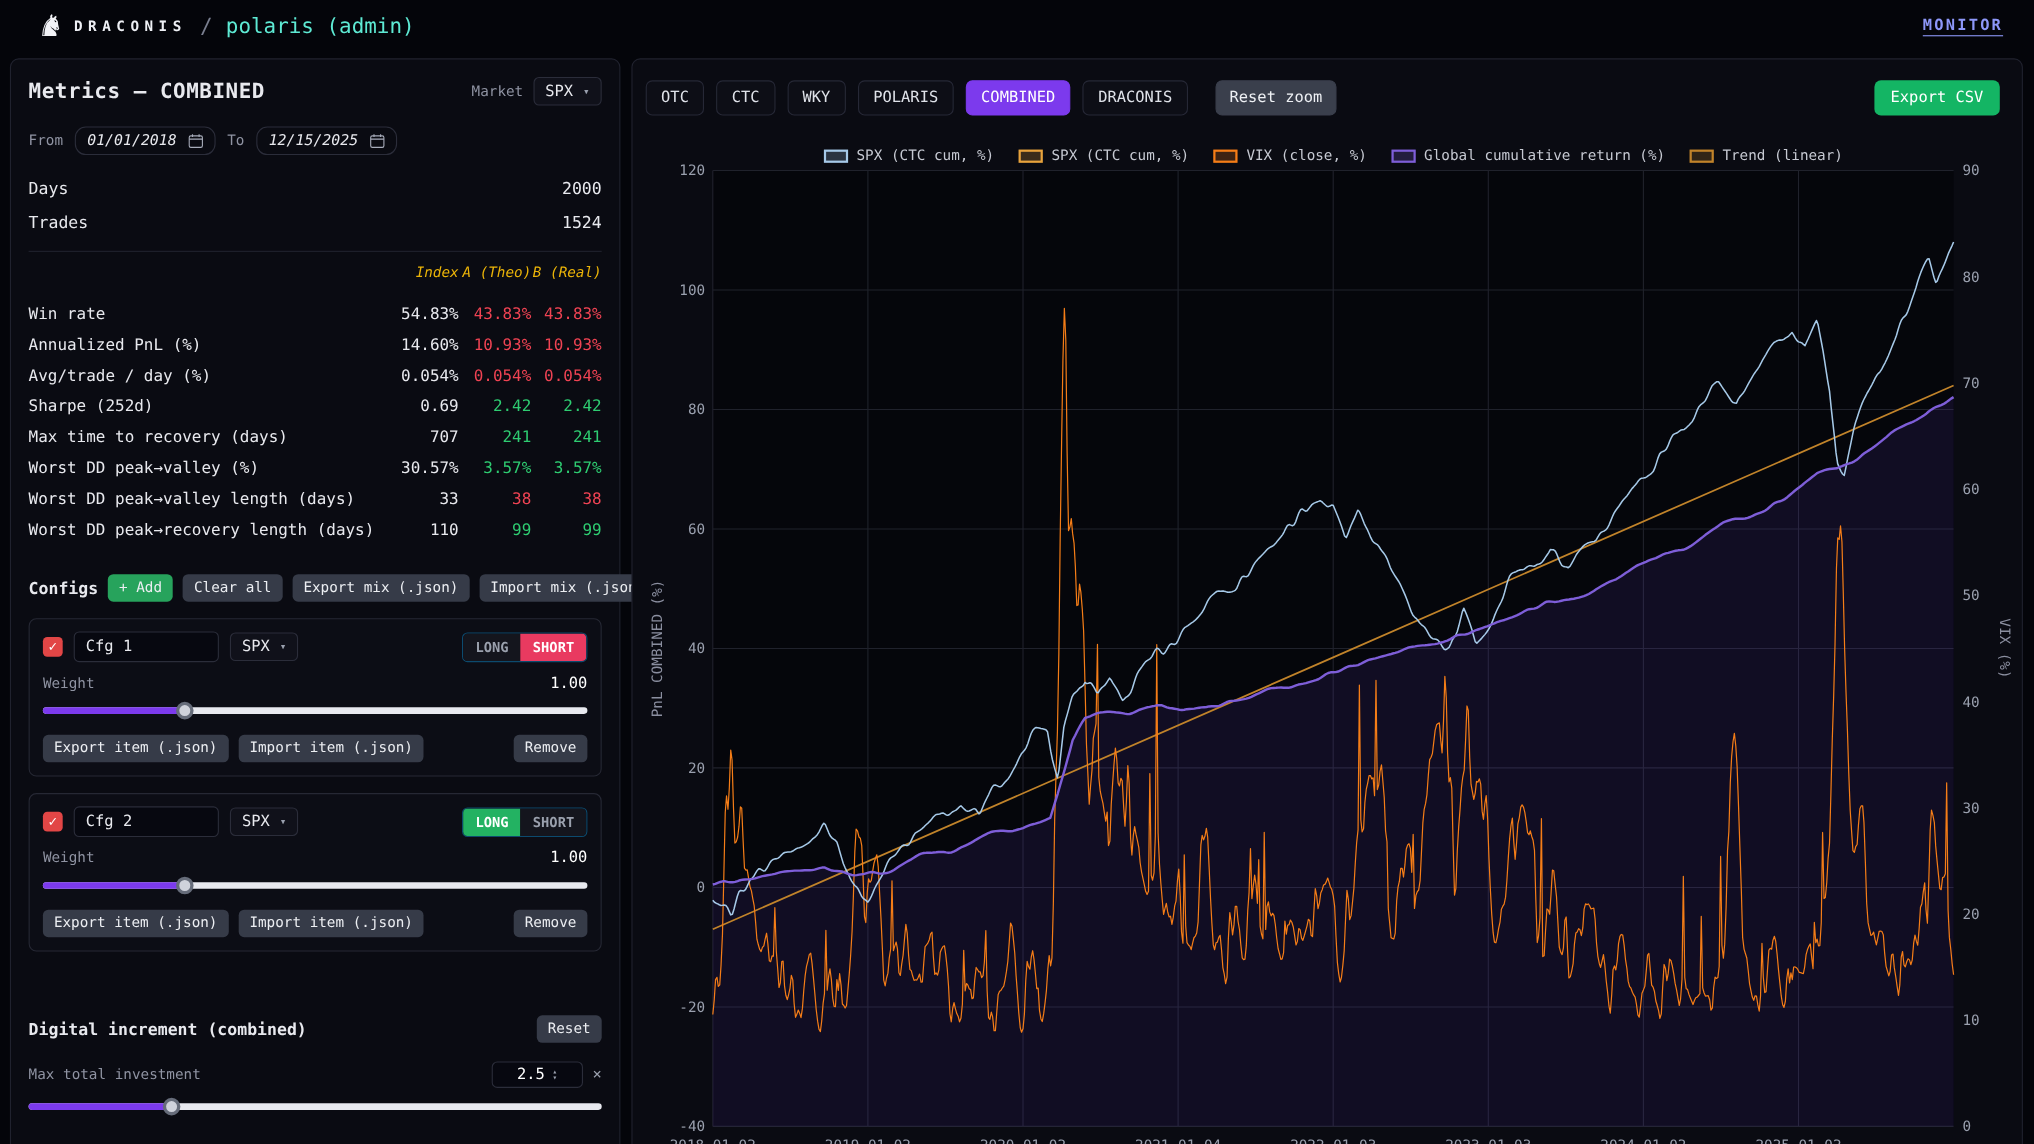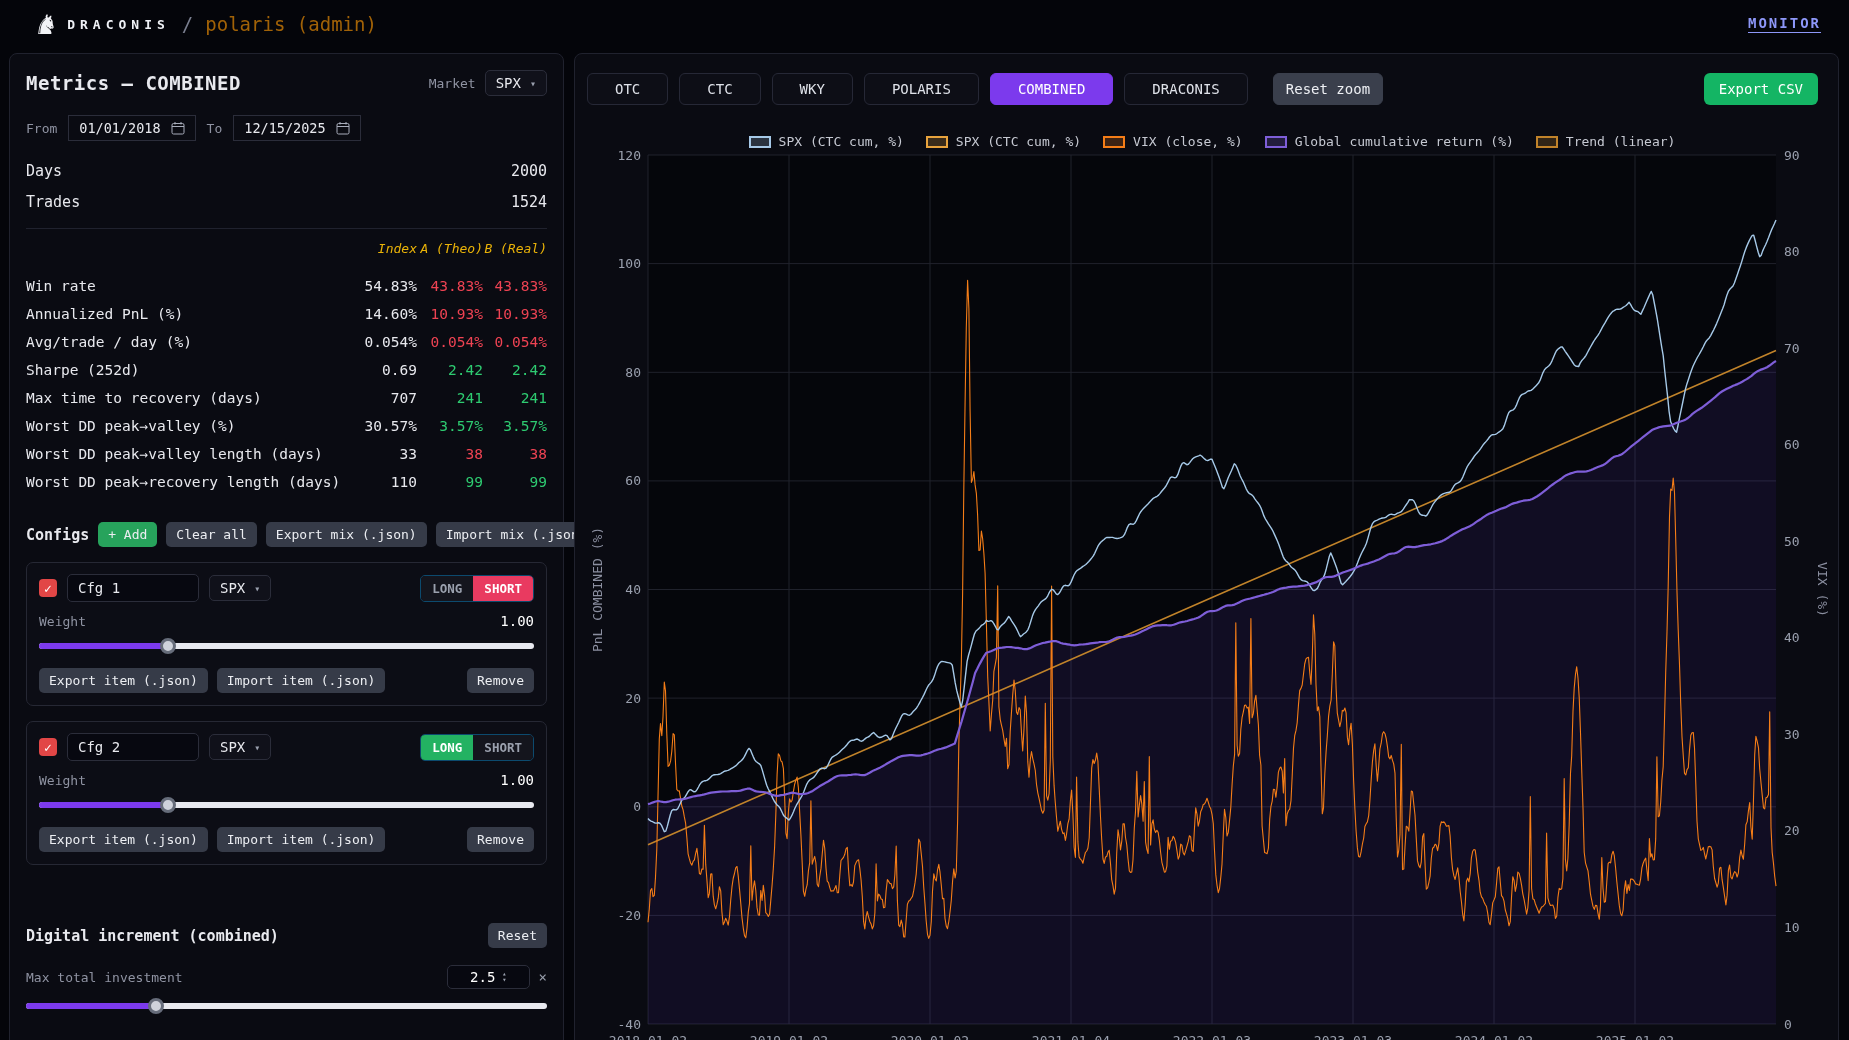--- a/index.html
+++ b/index.html
@@ -10,21 +10,21 @@
     font-family:"DejaVu Sans Mono", monospace;
   }
   
   header { position:absolute; top:0; left:0; right:0; height:48px;
     display:flex; align-items:center; padding:0 28px 0 34px; }
   .brand { display:flex; align-items:center; gap:9px; }
   .brand-icon { font-family:"DejaVu Sans", sans-serif; font-size:27px; line-height:1;
     transform:scaleX(-1); color:#f2f3f7; }
   .brand-name { font-size:13px; font-weight:bold; letter-spacing:5px; color:#eef0f5; }
   .hdr-sep { margin:0 12px; color:#7a7f90; font-size:19px; }
-  .app-name { color:#a16207; font-size:19px; }
+  .app-name { color:#5eead4; font-size:19px; }
   .monitor { margin-left:auto; color:#8d97f8; font-size:14px; font-weight:bold;
     letter-spacing:2px; text-decoration:none; border-bottom:1.5px solid #8d97f8;
     padding-bottom:1px; cursor:pointer; }
 
   
   .panel { position:absolute; top:53px; background:#0a0b12;
     border:1px solid #20222e; border-radius:8px; }
   .panel.left  { left:9px;  width:555px;  height:1080px; padding:16px 16px; }
   .panel.right { left:574px; width:1265px; height:1080px; }
 
@@ -33,21 +33,21 @@
   .panel-head h2 { margin:0; font-size:19px; font-weight:bold; letter-spacing:0.5px; }
   .market { display:flex; align-items:center; gap:9px; }
   .mini-label { color:#8f93a2; font-size:13px; }
   .select { display:flex; align-items:center; gap:9px; background:#10111a;
     border:1px solid #2b2d3a; border-radius:5px; padding:4px 10px; font-size:14px;
     color:#e8e9ee; cursor:pointer; }
   .chev { font-size:10px; color:#9aa0ae; }
 
   .dates-row { display:flex; align-items:center; gap:11px; margin-top:19px; }
   .date-input { display:flex; align-items:center; gap:10px; border:1px solid #2b2d3a;
-    border-radius:0; padding:4px 10px; font-size:13.5px; color:#e8e9ee; cursor:pointer; }
+    border-radius:10px; padding:4px 10px; font-size:13.5px; color:#e8e9ee; cursor:pointer;font-style:italic; }
   .cal { stroke:#a8adbb; fill:none; }
 
   .kv-row { display:flex; justify-content:space-between; font-size:15px; margin-top:13px; }
   .kv-row.first { margin-top:21px; }
   .divider { height:1px; background:#20222e; margin:17px 0 12px; }
 
   .mtable-head { display:flex; font-size:13px; font-style:italic; color:#eab308;
     margin-bottom:16px; }
   .mlabel { flex:1; white-space:nowrap; }
   .mcol   { width:72px; text-align:right; white-space:nowrap; }
@@ -97,21 +97,21 @@
     background:#070810; border:1px solid #2b2d3a; border-radius:5px; padding:3px 22px;
     color:#fff; font-size:14px; cursor:text; }
   .spin { display:flex; flex-direction:column; line-height:6px; font-size:7px;
     color:#9aa0ae; cursor:pointer; }
   .times { color:#9aa0ad; margin-left:9px; font-size:14px; }
 
   
   .chart-toolbar { position:absolute; left:12px; top:19px; display:flex; gap:11px;
     align-items:center; }
   .tab { background:#0d0e16; border:1px solid #262836; border-radius:6px; color:#dfe2e9;
-    font-family:inherit; font-size:14px; padding:7px 27px; cursor:pointer; white-space:nowrap; }
+    font-family:inherit; font-size:14px; padding:7px 13px; cursor:pointer; white-space:nowrap; }
   .tab.active { background:#7c3aed; border-color:#7c3aed; color:#fff; }
   .reset-zoom { background:#3a3f4c; border:1px solid #3a3f4c; border-radius:6px;
     color:#eef0f4; font-family:inherit; font-size:14px; padding:7px 12px;
     margin-left:14px; cursor:pointer; }
   .export-csv { position:absolute; right:20px; top:19px; background:#14b564; color:#fff;
     border:none; border-radius:6px; font-family:inherit; font-size:14px; padding:8px 15px;
     cursor:pointer; }
 
   .legend { position:absolute; left:73px; top:80px; width:1128px; display:flex;
     justify-content:center; align-items:center; gap:22px; }

